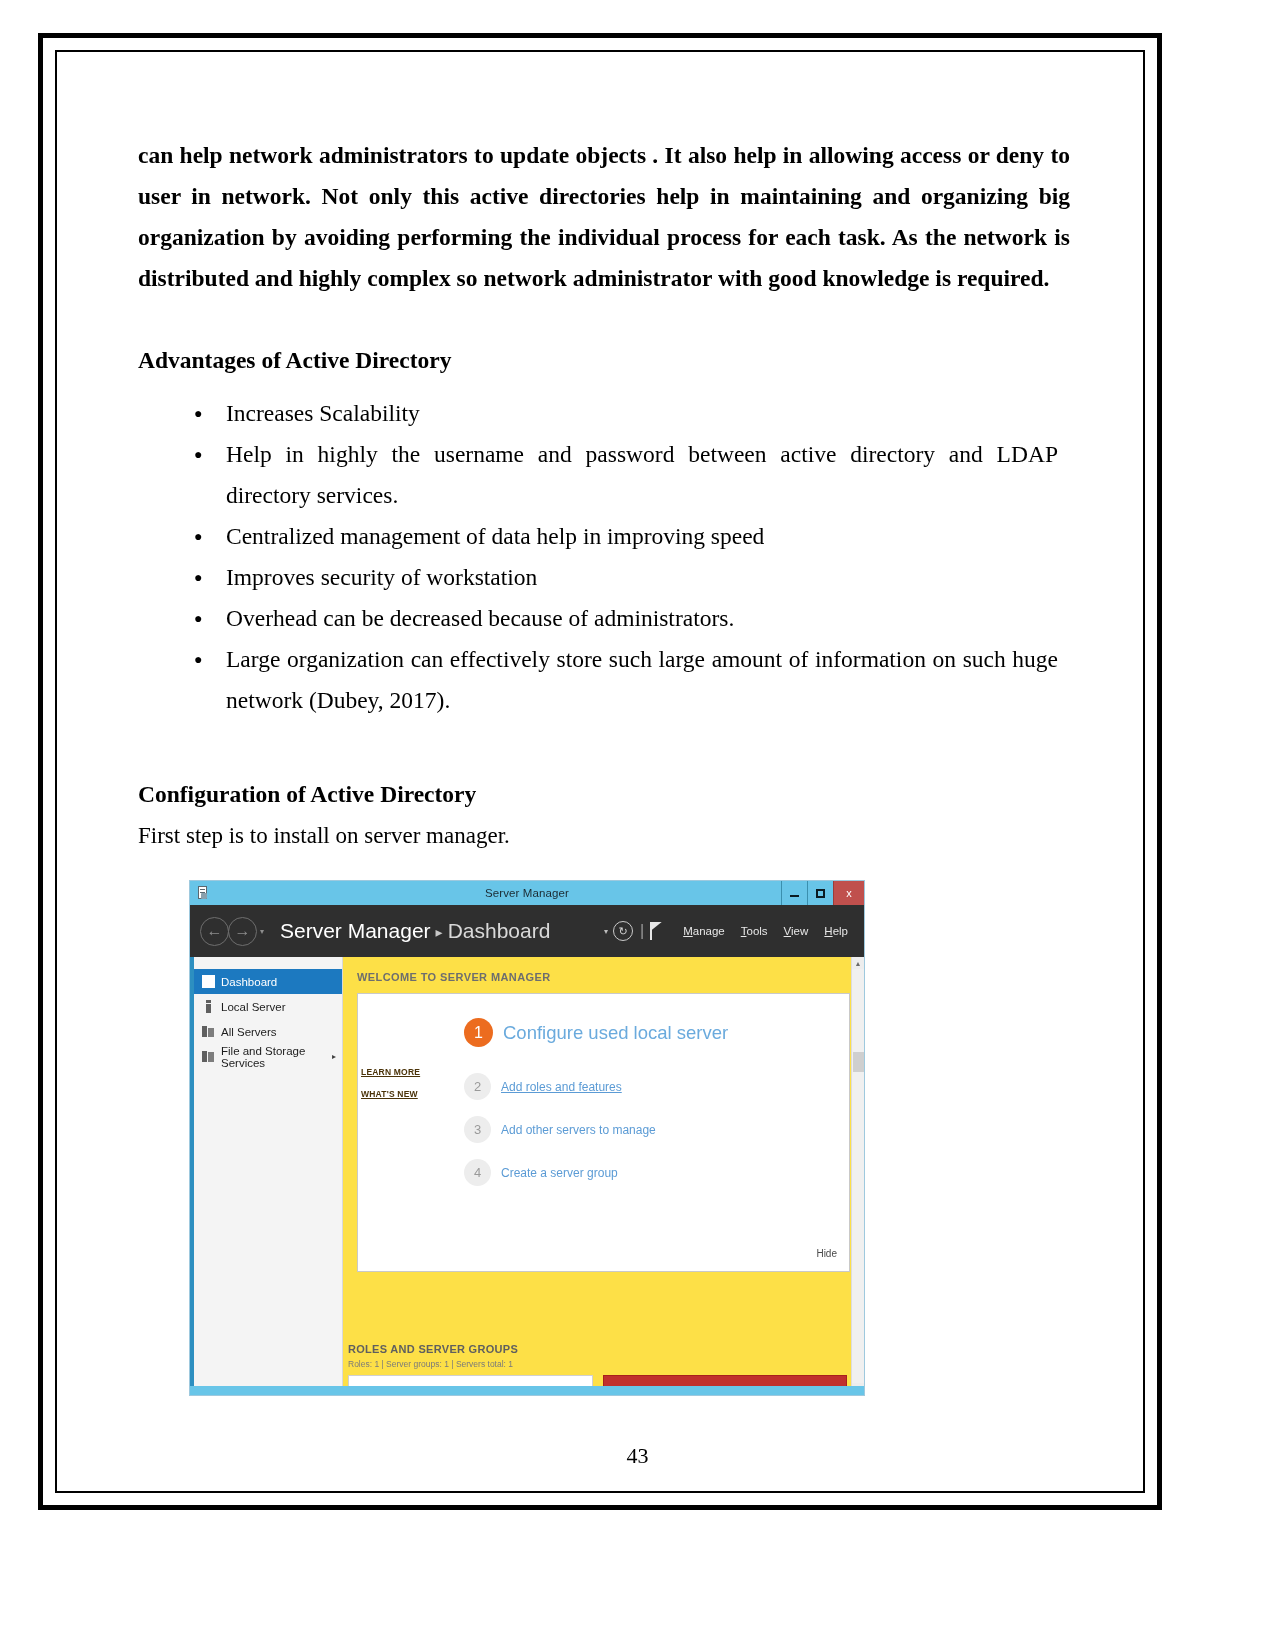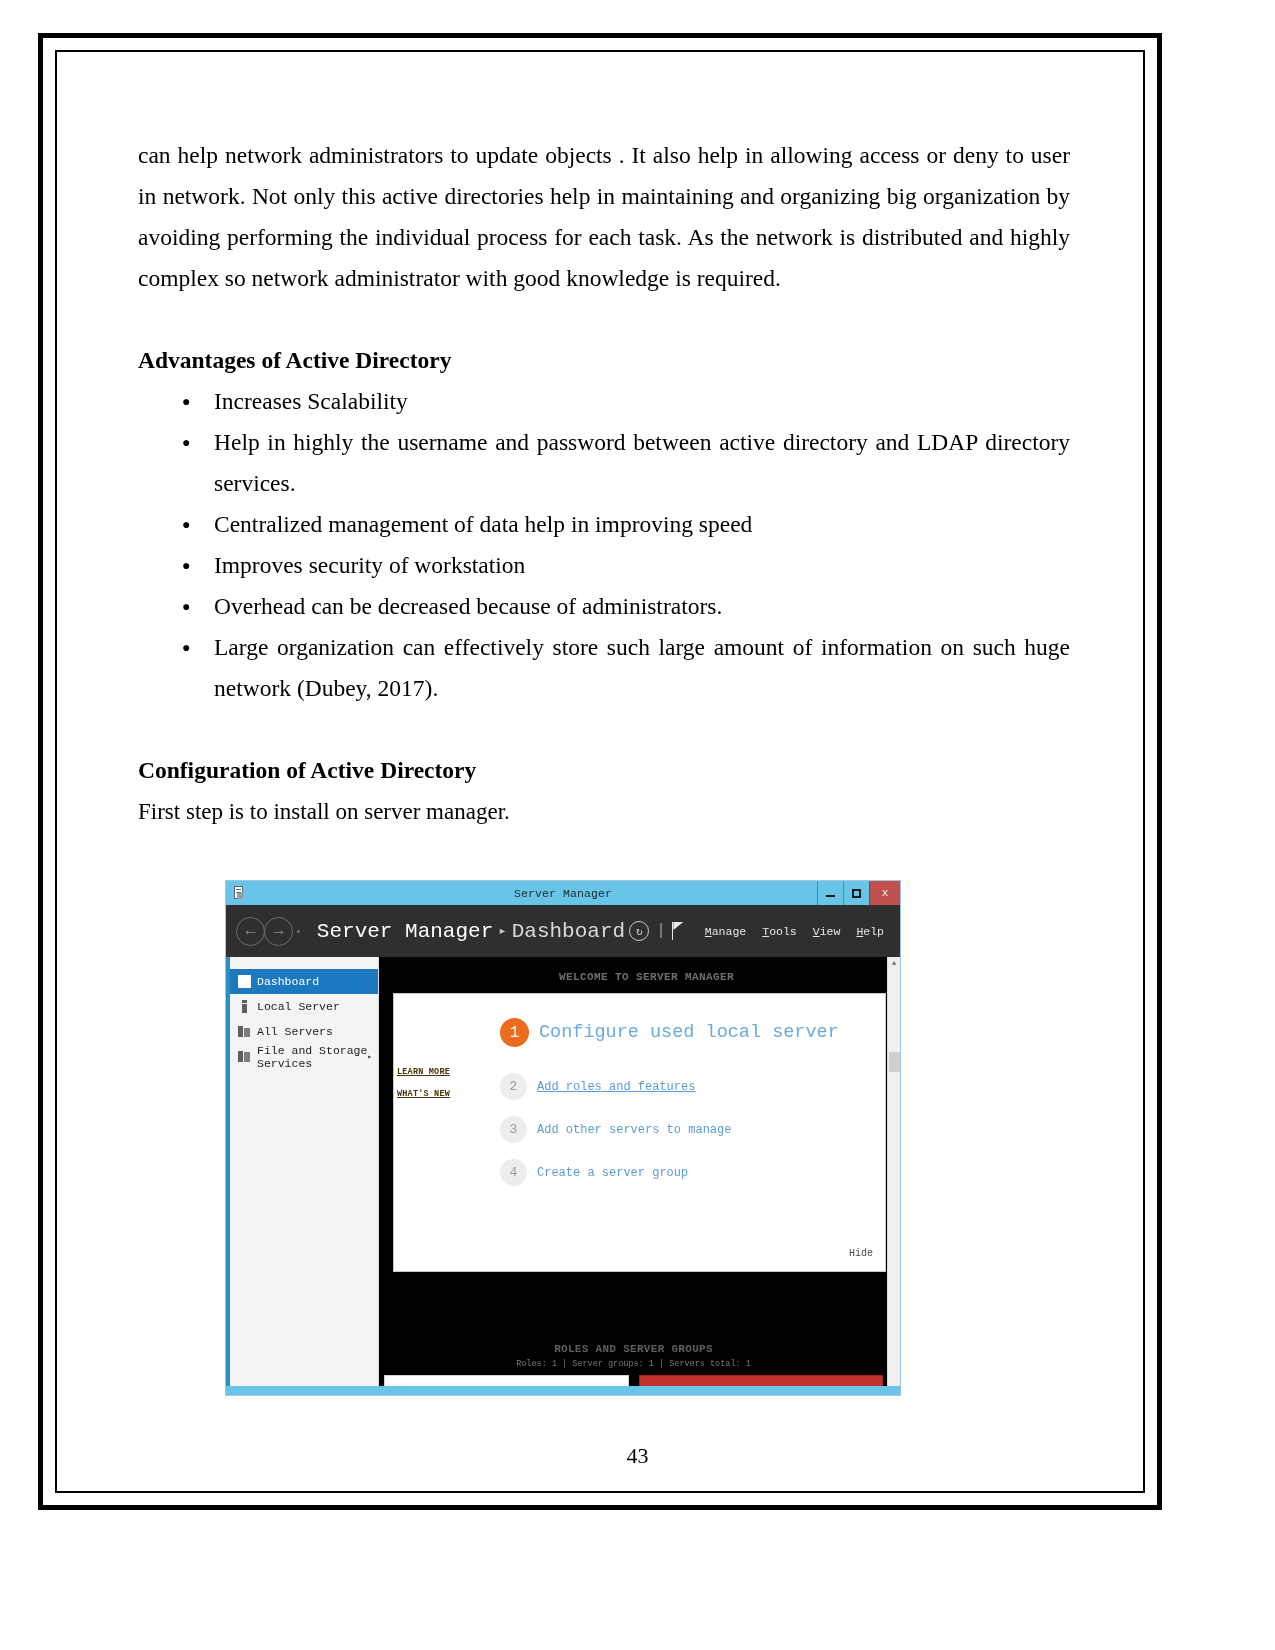--- a/index.html
+++ b/index.html
@@ -41,32 +41,33 @@
     left: 138px;
     top: 135px;
     width: 932px;
   }
   p.body-para {
     margin: 0;
     font-size: 23.5px;
     line-height: 41px;
     text-align: justify;
     color: #000;
+    font-weight: bold;
   }
   h2.section-heading {
     margin: 0;
     font-size: 23.5px;
     line-height: 41px;
     font-weight: bold;
     color: #000;
   }
   .spacer-sm { height: 41px; }
 
   ul.bullets {
-    margin: 0;
+    margin: 12px;
     padding: 0;
     list-style: none;
   }
   ul.bullets li {
     position: relative;
     padding-left: 76px;
     font-size: 23.5px;
     line-height: 41px;
     text-align: justify;
     color: #000;
@@ -108,22 +109,21 @@
   .sm-window {
     position: absolute;
     left: 189px;
     top: 880px;
     width: 676px;
     height: 516px;
     background: #ffffff;
     border: 1px solid #9ec9de;
     box-sizing: border-box;
     overflow: hidden;
-    font-family: Liberation Mono, monospace;
-    margin-left: 36px;
+    font-family: Liberation Sans, sans-serif;
   }
   
   .sm-titlebar {
     position: relative;
     height: 24px;
     background: #68c5e8;
     display: flex;
     align-items: center;
   }
   .sm-title-icon {
@@ -416,23 +416,22 @@
     position: absolute;
     right: 6px;
     font-size: 8px;
     color: #3f3f3f;
   }
 
   
   .sm-main {
     flex: 1;
     position: relative;
-    background: #000000;
+    background: #fde047;
     overflow: hidden;
-    text-align: center;
   }
   .sm-welcome-label {
     font-size: 11px;
     font-weight: bold;
     color: #6e6e6e;
     letter-spacing: 0.4px;
     padding: 14px 0 10px 14px;
   }
   .quickstart-box {
     margin: 0 14px 0 14px;

